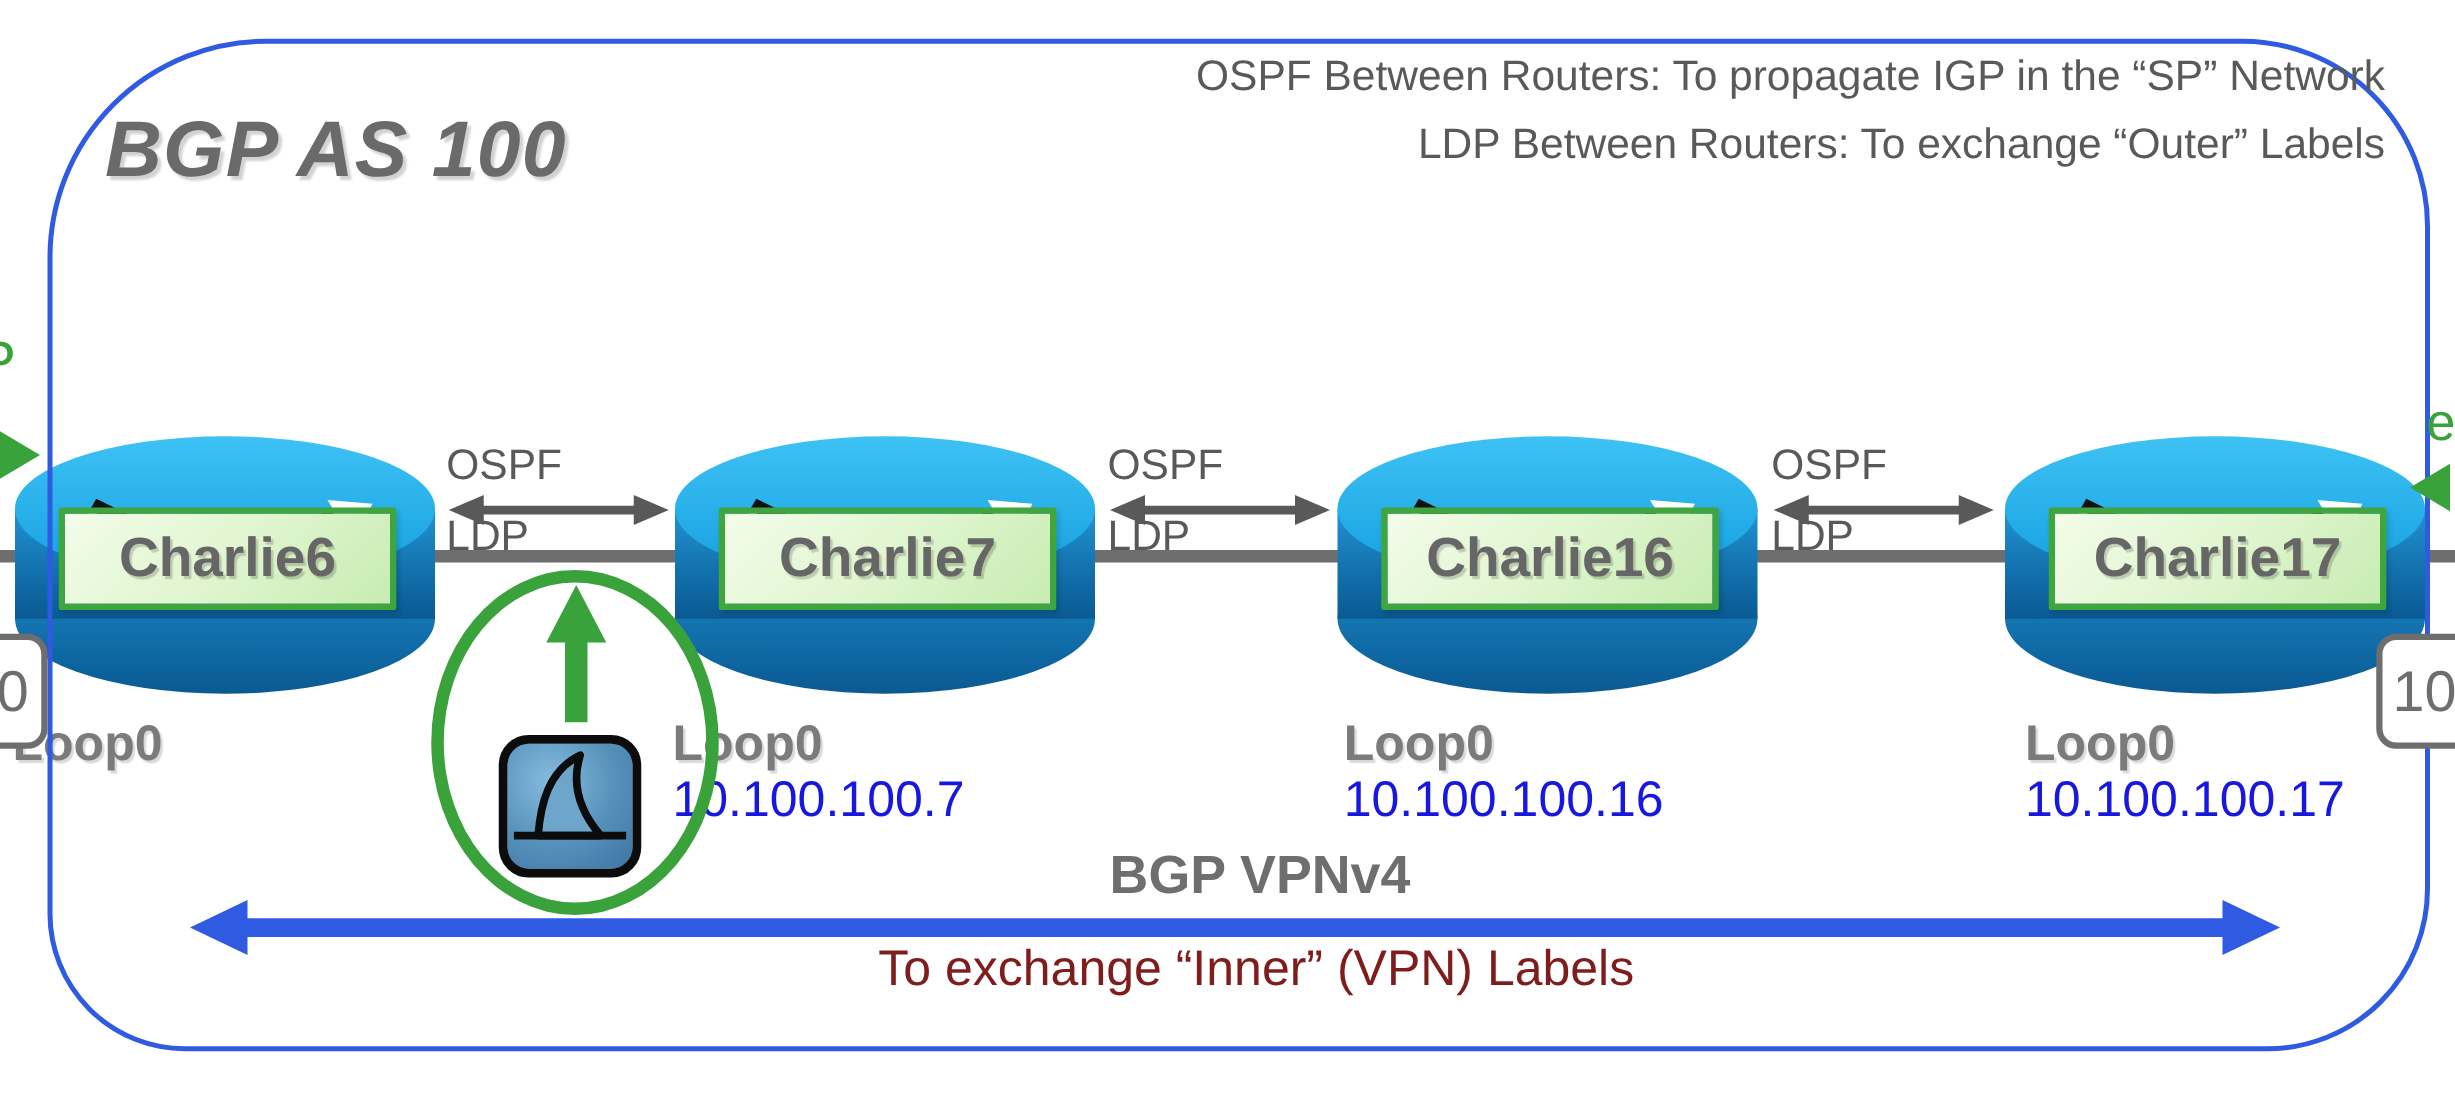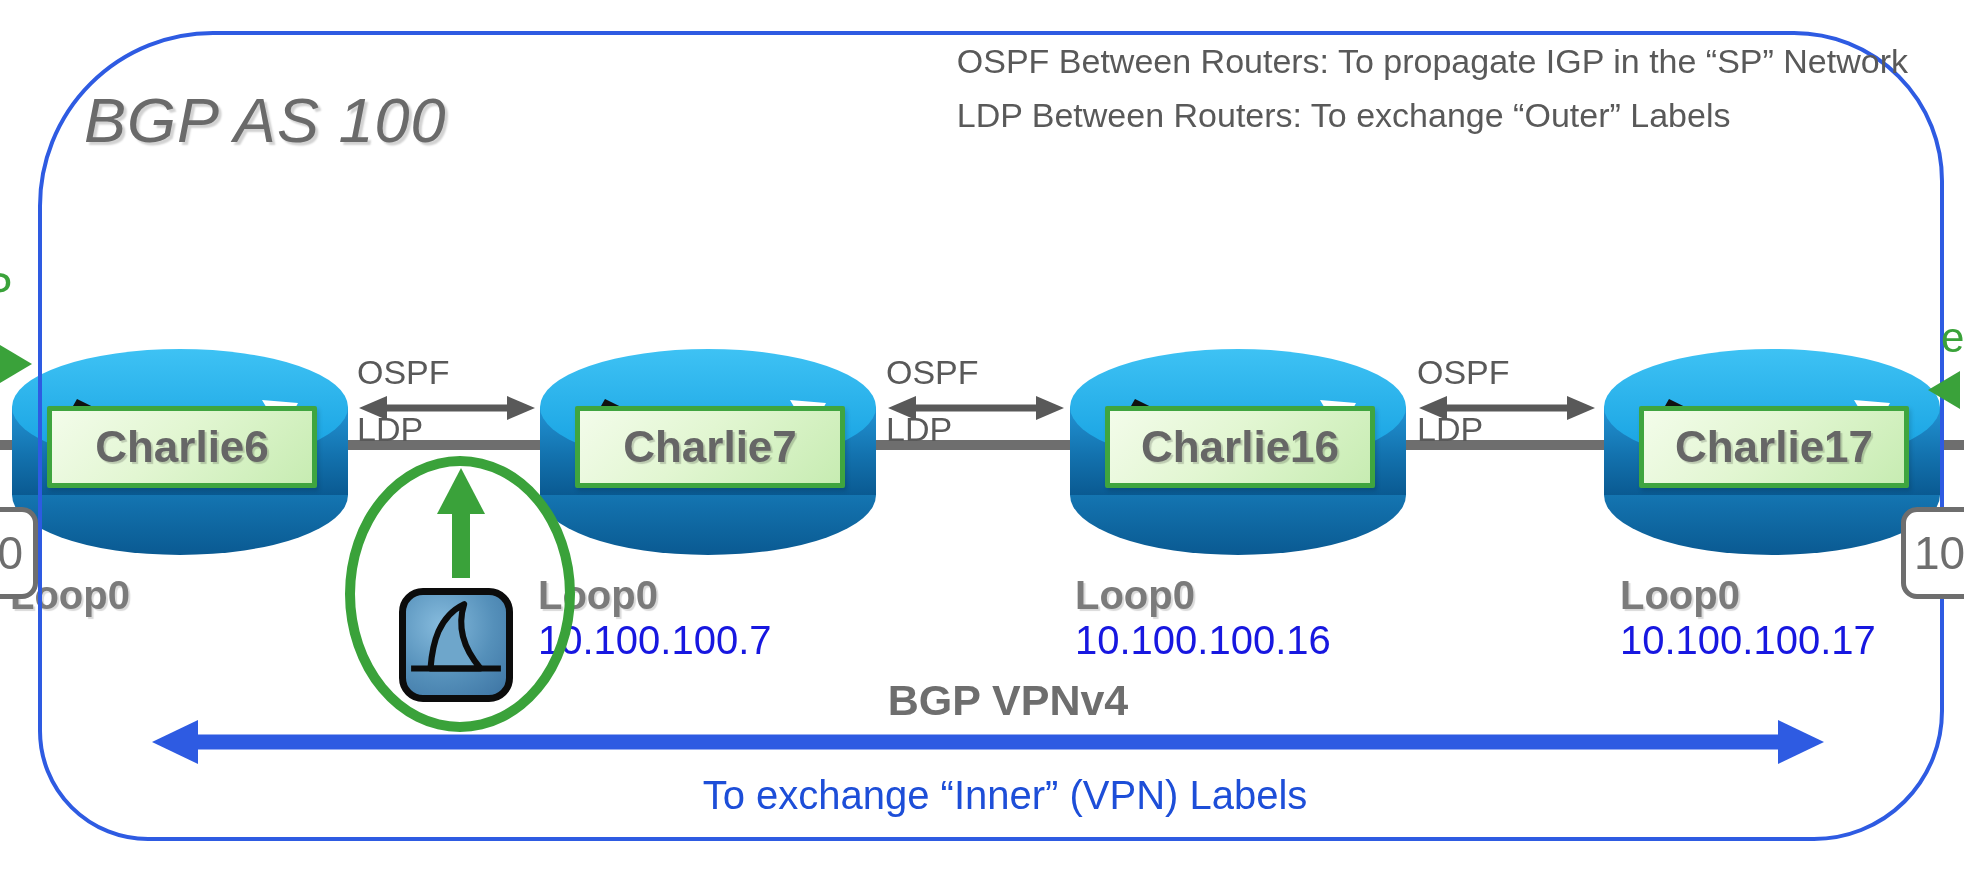--- a/index.html
+++ b/index.html
@@ -12,28 +12,28 @@
   
   .as-border{
     left:38px;top:31px;width:1906px;height:810px;
     border:4px solid #2e5be2;
     border-radius:175px 150px 130px 110px;
     z-index:7;pointer-events:none;box-sizing:border-box;
   }
 
   
   .as-title{
-    left:84px;top:84px;font-size:63px;font-weight:normal;font-style:italic;
+    left:84px;top:84px;font-size:63px;font-weight:bold;font-style:italic;
     color:#6a6a6a;letter-spacing:1px;z-index:2;
     text-shadow:3px 3px 2px rgba(0,0,0,0.18);white-space:nowrap;
   }
 
   
   .top-notes{
-    right:56px;top:34px;text-align:left;color:#595959;font-size:34px;
+    right:56px;top:34px;text-align:right;color:#595959;font-size:34px;
     line-height:54px;z-index:8;white-space:nowrap;
   }
 
   
   .link-line{left:0;top:440px;width:1964px;height:10px;background:#6e6e6e;z-index:1;}
 
   
   .router{width:340px;height:212px;z-index:3;top:345px;}
   .router svg{display:block;width:340px;height:212px;}
 
@@ -70,22 +70,22 @@
     left:399px;top:588px;width:114px;height:114px;box-sizing:border-box;z-index:6;
     border:7px solid #0c0c0c;border-radius:24px;
     background:radial-gradient(circle at 35% 30%,#86bbdd 0%,#5590ba 55%,#3d74a3 100%);
   }
   .shark svg{display:block;width:100%;height:100%;}
 
   
   .bgp-arrow{left:150px;top:718px;width:1676px;height:48px;z-index:2;}
   .bgp-title{left:708px;top:676px;width:600px;text-align:center;font-size:43px;
              color:#6e6e6e;z-index:2;white-space:nowrap;font-weight:bold;}
-  .bgp-sub{left:405px;top:773px;width:1200px;text-align:center;font-size:40px;
-           color:#1d4ed8;z-index:2;white-space:nowrap;}
+  .bgp-sub{left:405px;top:753px;width:1200px;text-align:center;font-size:40px;
+           color:#7f1d1d;z-index:2;white-space:nowrap;}
 
   
   .edge{z-index:8;}
   .edge-letter{font-size:46px;color:#3aa23a;white-space:nowrap;}
   .tri-right{width:0;height:0;border-top:19px solid transparent;
              border-bottom:19px solid transparent;border-left:32px solid #3aa23a;}
   .tri-left{width:0;height:0;border-top:19px solid transparent;
             border-bottom:19px solid transparent;border-right:32px solid #3aa23a;}
   .edge-box{
     box-sizing:border-box;height:92px;background:#fff;border:5px solid #6e6e6e;

